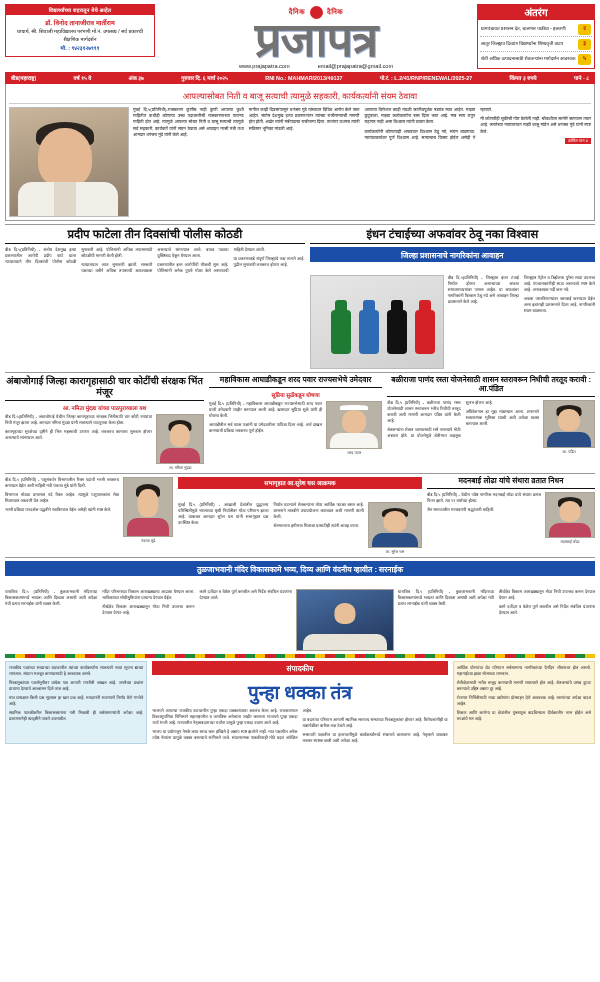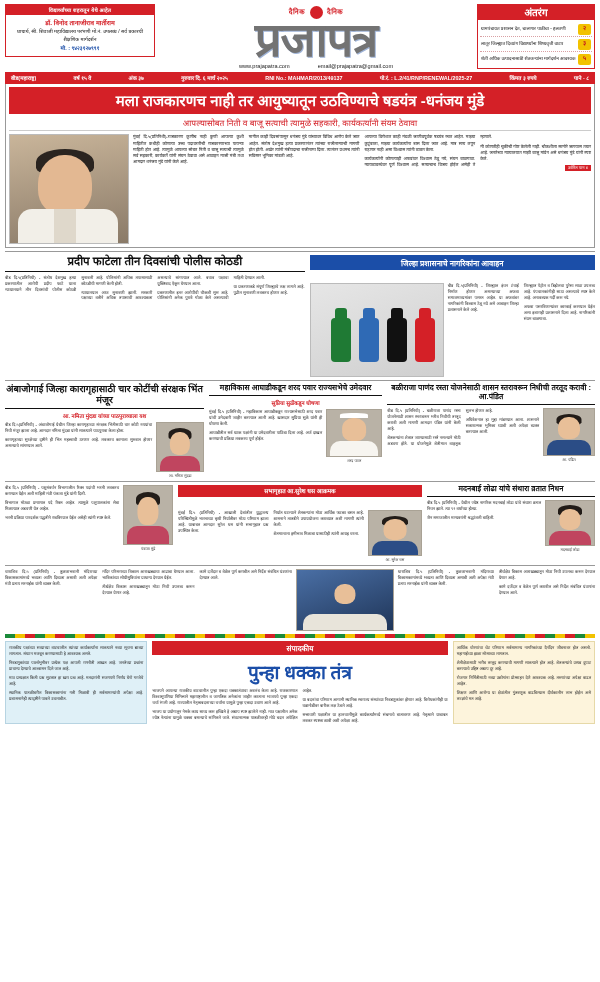--- a/index.html
+++ b/index.html
@@ -142,21 +142,20 @@
     <span>वर्ष १५ वे</span>
     <span>अंक ३७</span>
     <span>गुरुवार दि. ६ मार्च २०२५</span>
     <span>RNI No.: MAHMAR/2013/49137</span>
     <span>पो.रं. : L.2/41/RNP/RENEWAL/2025-27</span>
     <span>किंमत ३ रुपये</span>
     <span>पाने - ८</span>
   </div>
 
   <div class="lead">
-    <div class="lead-headline">मला राजकारणच नाही तर आयुष्यातून उठविण्याचे षडयंत्र -धनंजय मुंडे</div>
     <div class="lead-sub">आपल्यासोबत निती व बाजू सत्याची त्यामुळे सहकारी, कार्यकर्त्यांनी संयम ठेवावा</div>
     <div class="lead-body">
       <div class="lead-photo">
         <div class="hair"></div>
         <div class="face"></div>
         <div class="body"></div>
         <div class="kurta"></div>
       </div>
       <div class="lead-cols">
         <p>मुंबई दि.५(प्रतिनिधी)-राजकारण कुणीच नाही कुणी आपल्या कुशी माहितीत कधीही कोणत्या उच्च पदावरतीची राजकारणाच्या पायऱ्या माहिती होत आहे. त्यामुळे आपल्या सोबत निती व बाजू सत्याची त्यामुळे सर्व सहकारी, कार्यकर्ते यांनी संयम ठेवावा असे आवाहन माजी मंत्री तथा आमदार धनंजय मुंडे यांनी केले आहे.</p>
@@ -175,20 +174,21 @@
     <div class="col" style="flex:1.05">
       <div class="hl">प्रदीप फाटेला तीन दिवसांची पोलीस कोठडी</div>
       <div class="body cols4">
         <p>बीड दि.५(प्रतिनिधी) - संतोष देशमुख हत्या प्रकरणातील आरोपी प्रदीप फाटे याला न्यायालयाने तीन दिवसांची पोलीस कोठडी सुनावली आहे. पोलिसांनी अधिक तपासासाठी कोठडीची मागणी केली होती.</p>
         <p>न्यायालयात आज सुनावणी झाली. सरकारी पक्षाच्या वतीने अधिक तपासाची आवश्यकता असल्याचे सांगण्यात आले. बचाव पक्षाचा युक्तिवाद ऐकून घेण्यात आला.</p>
         <p>प्रकरणातील इतर आरोपींची चौकशी सुरू आहे. पोलिसांनी अनेक पुरावे गोळा केले असल्याची माहिती देण्यात आली.</p>
         <p>या प्रकरणाकडे संपूर्ण जिल्ह्याचे लक्ष लागले आहे. पुढील सुनावणी लवकरच होणार आहे.</p>
       </div>
     </div>
     <div class="col" style="flex:1">
+      <div class="hl">इंधन टंचाईच्या अफवांवर ठेवू नका विश्वास</div>
       <div class="subbar">जिल्हा प्रशासनाचे नागरिकांना आवाहन</div>
       <div style="display:flex;gap:4px;">
         <div class="fuelpic" style="width:132px;">
           <div class="nozzle n1"></div>
           <div class="nozzle n2"></div>
           <div class="nozzle n3"></div>
           <div class="nozzle n4"></div>
         </div>
         <div class="body cols2" style="flex:1">
           <p>बीड दि.५(प्रतिनिधी) - जिल्ह्यात इंधन टंचाई निर्माण होणार असल्याच्या अफवा समाजमाध्यमांवर पसरत आहेत. या अफवांवर नागरिकांनी विश्वास ठेवू नये असे आवाहन जिल्हा प्रशासनाने केले आहे.</p>
@@ -314,20 +314,21 @@
           </div>
           <div class="cap-txt">मदनबाई लोढा</div>
         </div>
       </div>
     </div>
   </div>
 
   <div class="rule"></div>
 
   <div>
+    <div class="subbar">तुळजाभवानी मंदिर विकासकामे भव्य, दिव्य आणि वंदनीय व्हावीत : सरनाईक</div>
     <div style="display:flex;gap:4px;">
       <div class="body cols3" style="flex:1.6">
         <p>धाराशिव दि.५ (प्रतिनिधी) - तुळजाभवानी मंदिराच्या विकासकामांमध्ये भव्यता आणि दिव्यता असावी अशी अपेक्षा मंत्री प्रताप सरनाईक यांनी व्यक्त केली.</p>
         <p>मंदिर परिसराच्या विकास आराखड्याचा आढावा घेण्यात आला. भाविकांच्या सोयीसुविधांना प्राधान्य देण्यात येईल.</p>
         <p>तीर्थक्षेत्र विकास आराखड्यातून मोठा निधी उपलब्ध करून देण्यात येणार आहे.</p>
         <p>कामे दर्जेदार व वेळेत पूर्ण करावीत असे निर्देश संबंधित यंत्रणांना देण्यात आले.</p>
       </div>
       <div class="photo" style="width:96px;height:60px;background:linear-gradient(160deg,#4a6fa5,#1f3558);">
         <div class="ph-face" style="top:22%;width:22%;height:34%;"></div>
         <div class="ph-body" style="background:#e8e4da;height:28%;"></div>

